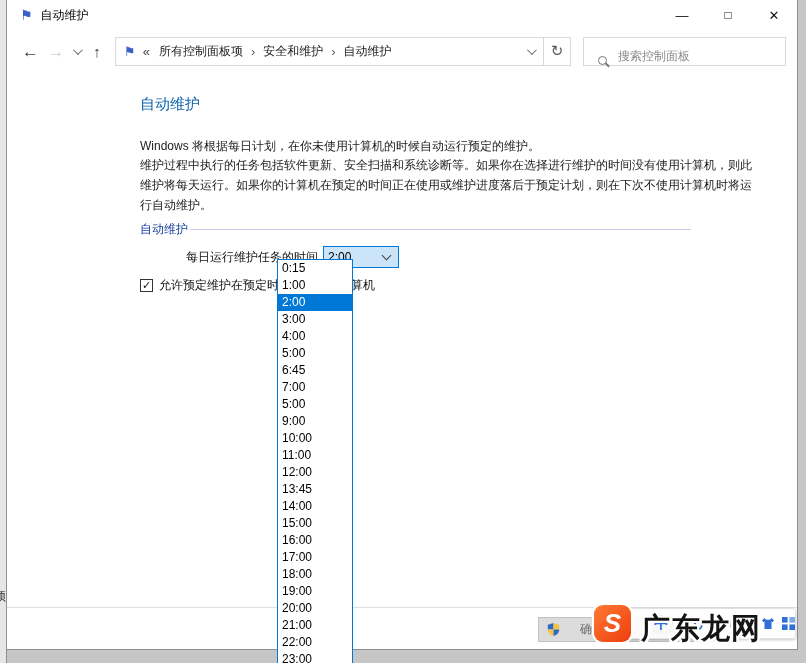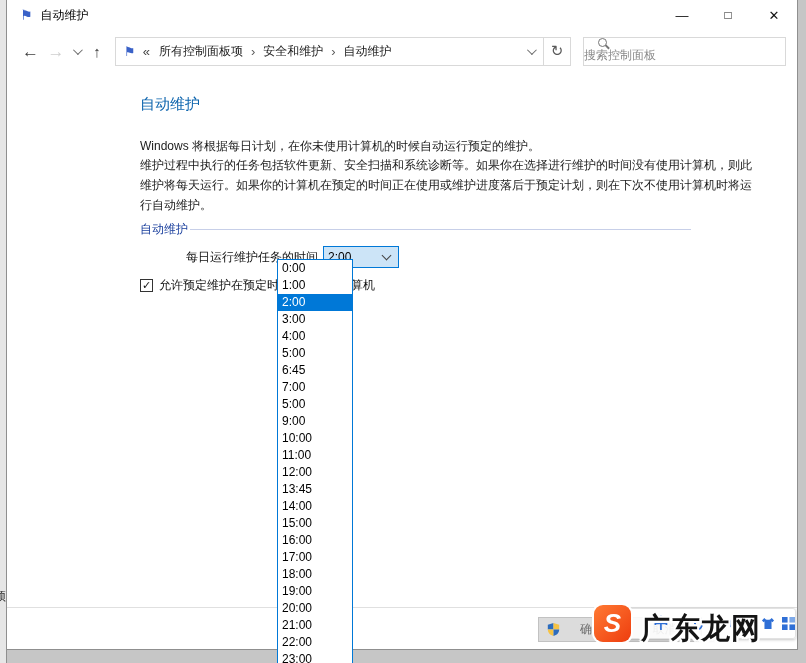--- a/index.html
+++ b/index.html
@@ -38,21 +38,21 @@
     display:flex; align-items:center; }
   .addr-flag { color:#3a62c8; font-size:13px; margin:0 7px 0 8px; }
   .addr-overflow { color:#444; margin-right:9px; font-size:13px; }
   .crumb { color:#1b1b1b; }
   .crumb-sep { color:#5b5b5b; margin:0 8px; font-size:13px; }
   .addr-spacer { flex:1; }
   .addr-chevron { width:26px; display:flex; justify-content:center; align-items:center; height:100%; }
   .refresh-btn { width:27px; height:100%; border-left:1px solid #d9d9d9; display:flex;
     align-items:center; justify-content:center; color:#5a5a5a; font-size:15px; }
   .search-box { margin-left:12px; width:203px; height:29px; border:1px solid #d9d9d9;
-    display:flex; align-items:flex-start;flex-direction:column; }
+    display:flex; align-items:flex-end; }
   .mag-icon { position:relative; width:9px; height:9px; border:1.5px solid #767676;
     border-radius:50%; margin:0 11px 0 14px; }
   .mag-icon::after { content:""; position:absolute; width:5px; height:1.5px; background:#767676;
     right:-4px; bottom:-2px; transform:rotate(45deg); }
   .search-placeholder { color:#8a8a8a; }
   
   .content { padding:23px 0 0 133px; }
   .page-heading { font-size:15px; font-weight:400; color:#0b63ad; }
   .intro { margin-top:24px; color:#1b1b1b; }
   .para { width:613px; line-height:20px; color:#1b1b1b; }
@@ -183,21 +183,21 @@
       <path d="M8 9 L15 9 C15 13 12 16 8 17 Z" fill="#2c6cbe"></path>
     </svg>
     <span>确定</span>
   </div>
   <div class="dlg-btn cancel-btn">
     <span>取消</span>
   </div>
 </div>
 
 <div class="dd-list">
-    <div class="dd-item">0:00</div>
+    <div class="dd-item">0:15</div>
     <div class="dd-item">1:00</div>
     <div class="dd-item selected">2:00</div>
     <div class="dd-item">3:00</div>
     <div class="dd-item">4:00</div>
     <div class="dd-item">5:00</div>
     <div class="dd-item">6:45</div>
     <div class="dd-item">7:00</div>
     <div class="dd-item">5:00</div>
     <div class="dd-item">9:00</div>
     <div class="dd-item">10:00</div>

